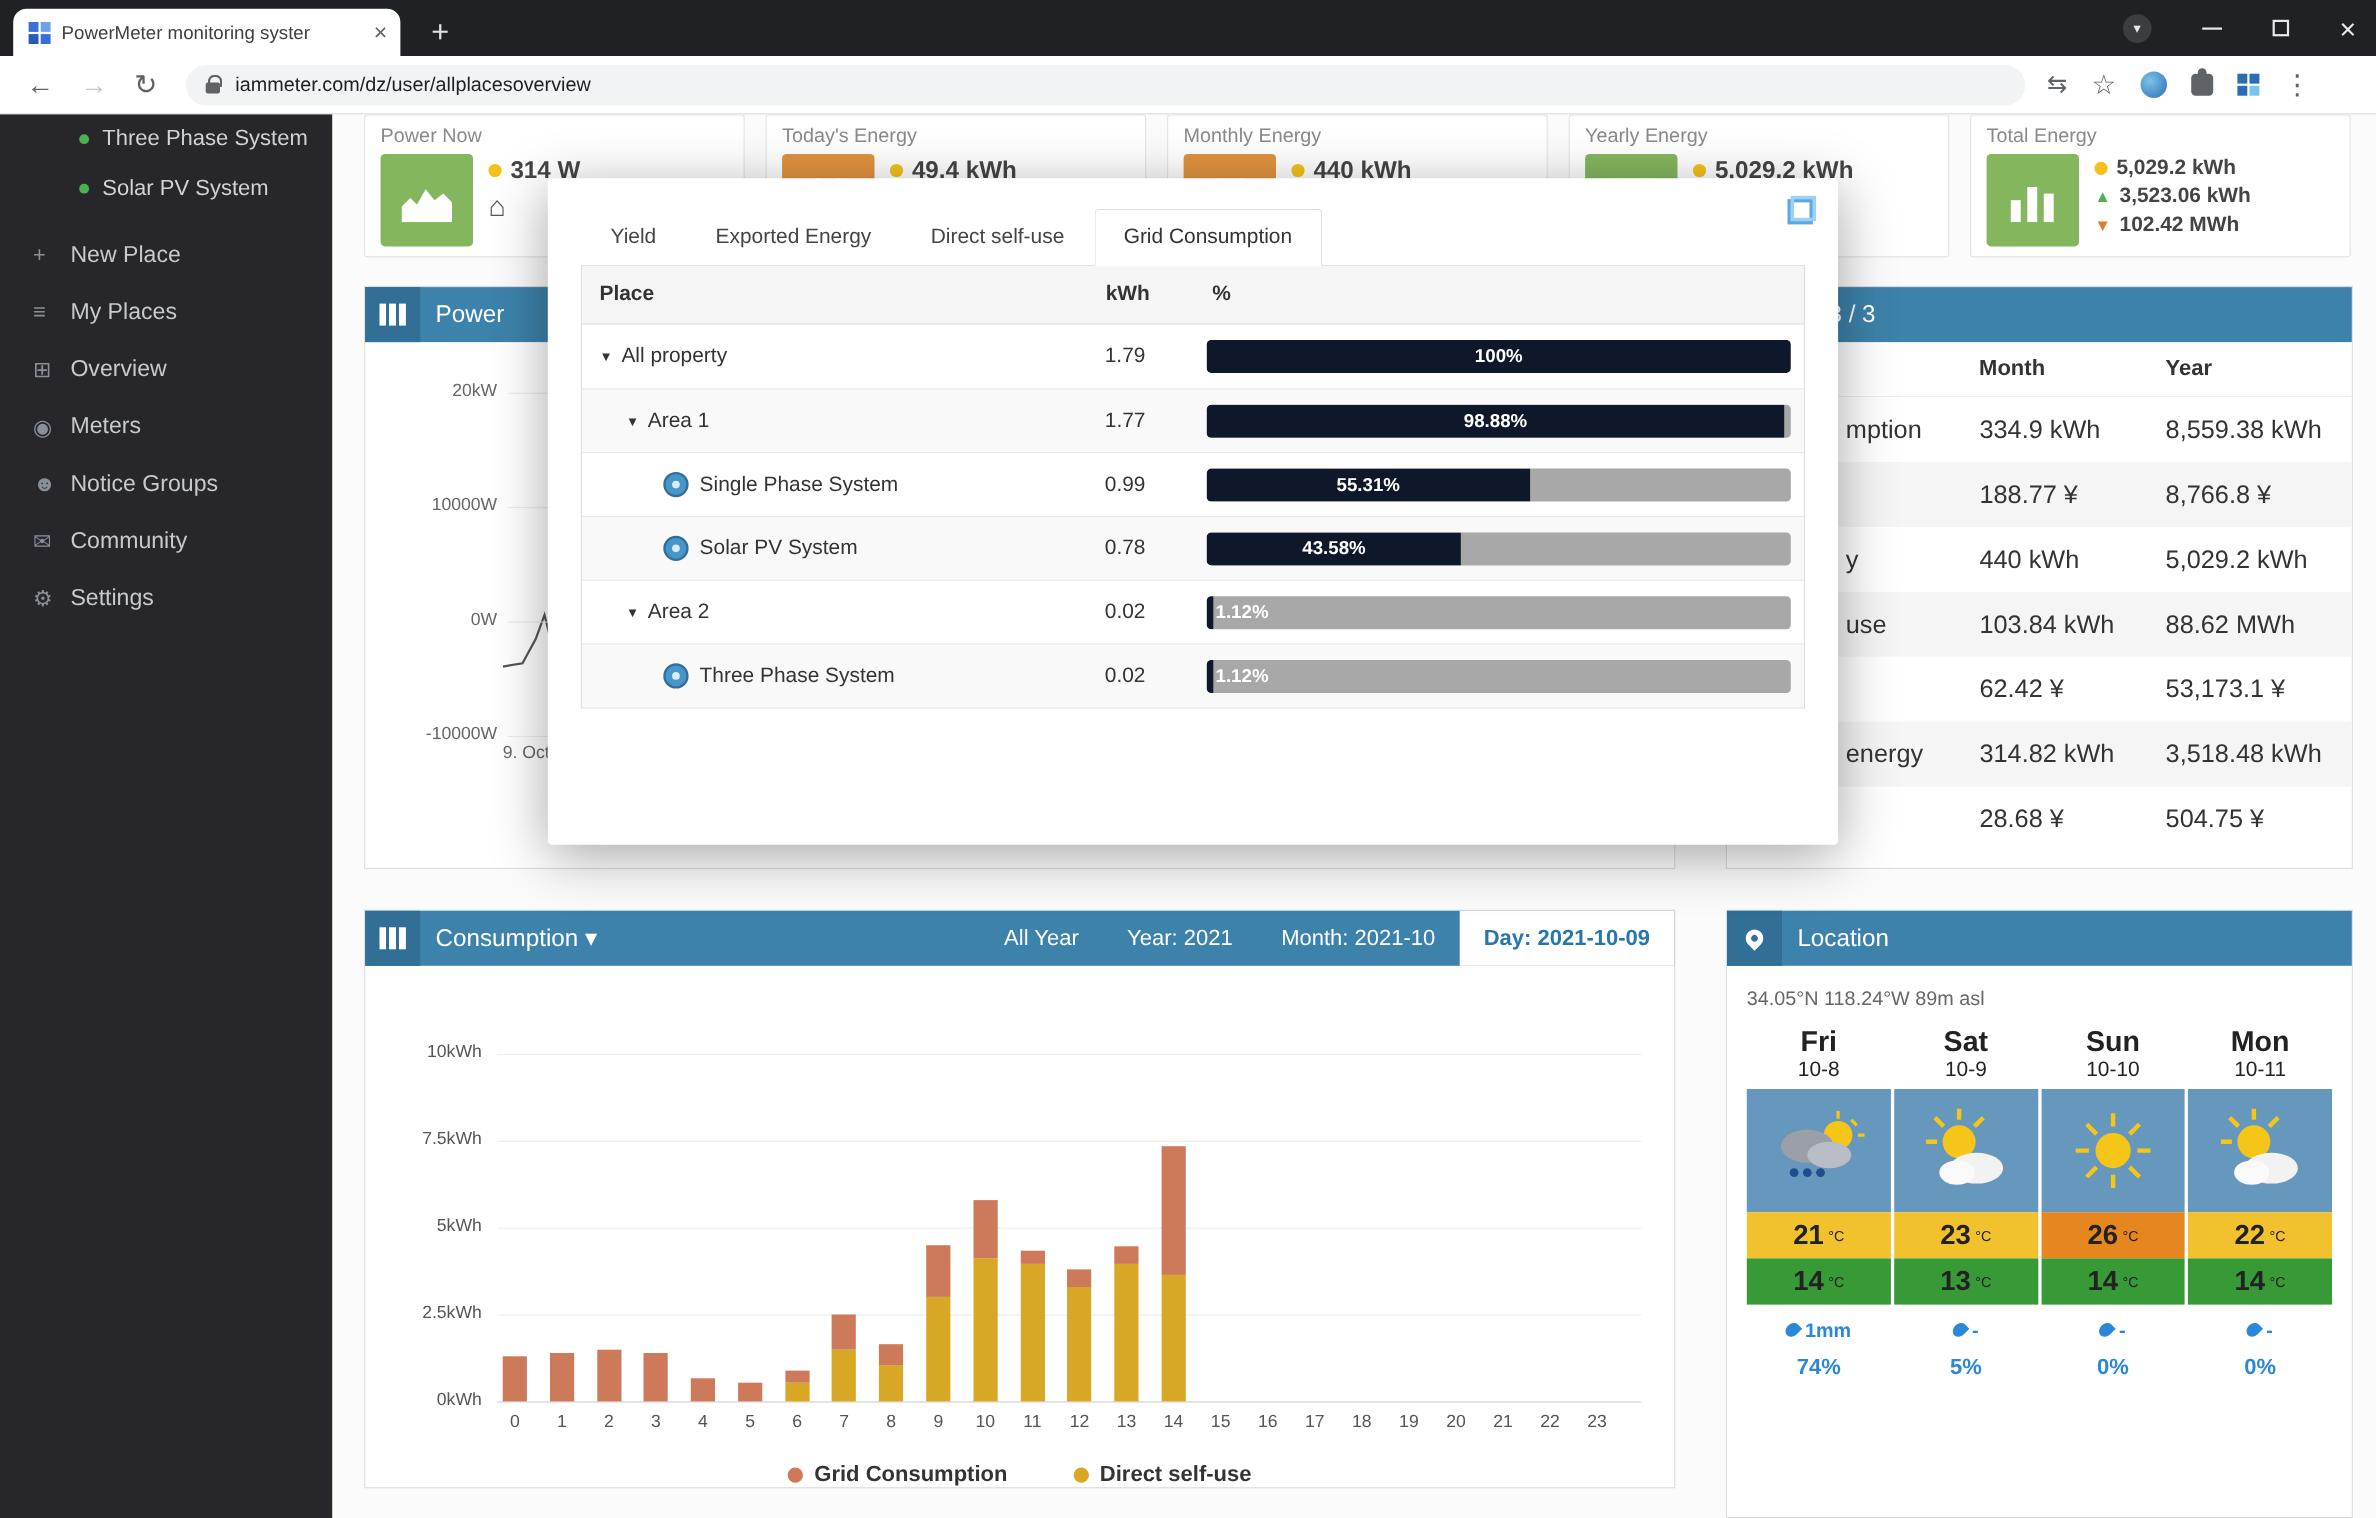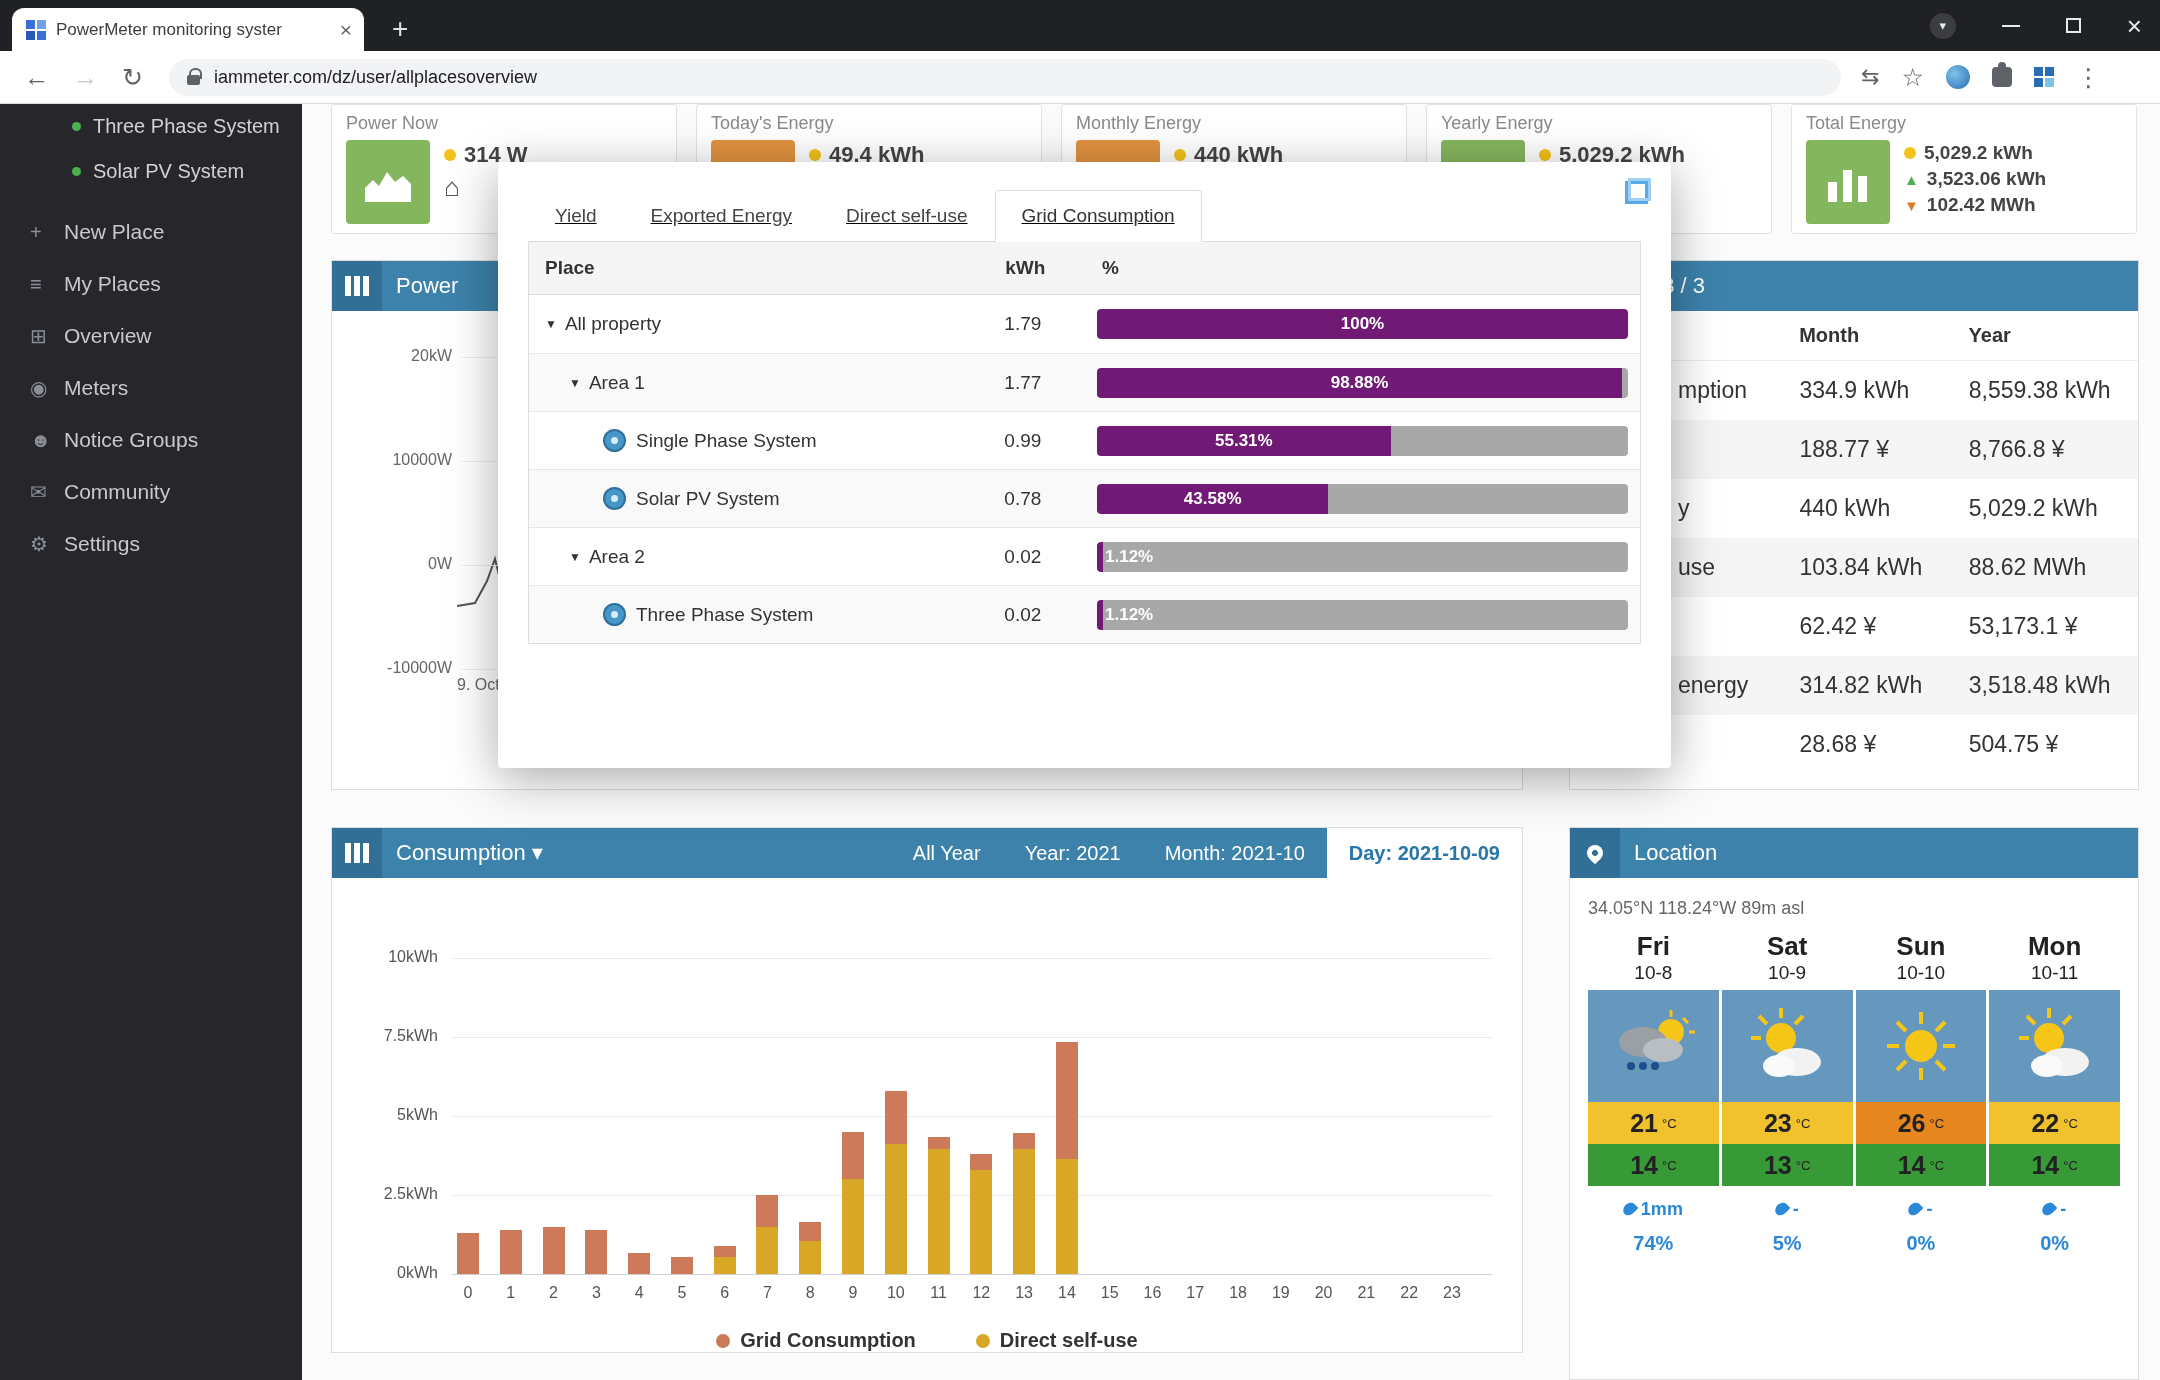--- a/index.html
+++ b/index.html
@@ -115,37 +115,37 @@
   .wx-precip { height:46px; display:flex; align-items:center; justify-content:center; gap:6px; font-size:18px; font-weight:bold; color:#2b87d8; }
   .drop { width:11px; height:14px; background:#2b87d8; border-radius:50% 50% 50% 0; transform:rotate(-135deg); }
   .wx-prob { font-size:20px; color:#2b87d8; text-align:center; font-weight:bold; }
 
   
   .modal { position:absolute; left:498px; top:162px; width:1173px; height:606px; background:#fff; border-radius:4px; box-shadow:0 10px 50px rgba(0,0,0,.35); z-index:50; }
   .m-title { text-align:center; font-size:24px; font-weight:bold; color:#333; padding-top:26px; }
   .m-expand { position:absolute; right:20px; top:16px; width:26px; height:26px; }
   .m-expand:before { content:''; position:absolute; left:0; bottom:0; width:17px; height:17px; border:3px solid #58a9e6; background:#fff; }
   .m-expand:after { content:''; position:absolute; right:0; top:0; width:17px; height:17px; border:3px solid #9fd0f2; }
-  .m-tabs { display:flex; margin:28px 30px 0 30px; border-bottom:1px solid #ddd;text-decoration:underline; }
+  .m-tabs { display:flex; margin:28px 30px 0 30px; border-bottom:1px solid #ddd; }
   .m-tab { padding:14px 26px; font-size:19px; color:#444; cursor:pointer; border:1px solid transparent; margin-bottom:-1px; white-space:nowrap; }
   .m-tab.active { background:#fff; border-color:#ddd #ddd #fff #ddd; border-radius:4px 4px 0 0; color:#333; }
   .m-table { margin:0 30px; border:1px solid #ddd; border-top:none; }
   .mt-header { display:flex; background:#f5f5f5; border-bottom:1px solid #ddd; font-weight:bold; font-size:19px; color:#333; }
   .mt-header > div { padding:15px 16px; }
   .mc-place { width:461px; } .mc-kwh { width:97px; } .mc-pct { width:555px; }
   .mt-row { display:flex; align-items:center; height:58px; border-top:1px solid #e8e8e8; font-size:19px; color:#333; }
   .mt-row:first-child { border-top:none; }
   .mt-row:nth-child(even) { background:#f9f9f9; }
   .mt-place { display:flex; align-items:center; }
   .caret { font-size:12px; color:#333; margin-right:8px; }
   .meter-ic { width:23px; height:23px; border-radius:50%; background:#4696c8; border:2px solid #2f6f9a; margin-right:10px; position:relative; flex:none; }
   .meter-ic:after { content:''; position:absolute; left:6px; top:6px; width:7px; height:7px; border-radius:50%; background:#d8ecf7; }
   .mt-kwh { padding-left:16px; }
   .pbar { position:relative; margin:0 12px; height:30px; background:#a8a8a8; border-radius:4px; width:531px; overflow:hidden; }
-  .pbar-fill { position:absolute; left:0; top:0; bottom:0; background:#701a75; border-radius:4px 0 0 4px; display:flex; align-items:center; justify-content:center; }
+  .pbar-fill { position:absolute; left:0; top:0; bottom:0; background:#0f172a; border-radius:4px 0 0 4px; display:flex; align-items:center; justify-content:center; }
   .pbar-label { color:#fff; font-size:17px; font-weight:bold; white-space:nowrap; }
   .pbar-label.edge { position:absolute; left:8px; top:0; line-height:30px; }
 </style>
 </head>
 <body>
 
 <div id="screen">
 
   <div class="titlebar">
     <div class="tab">

